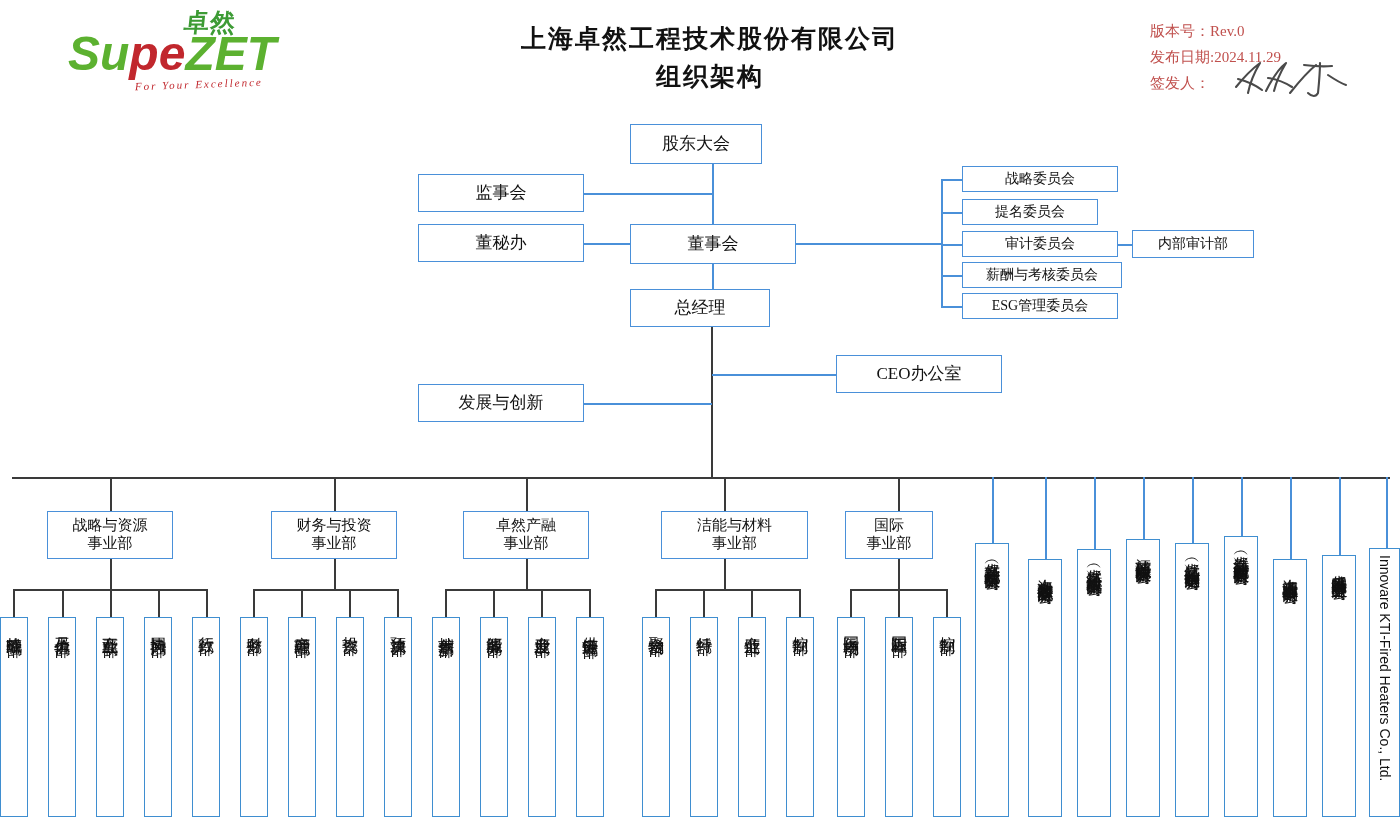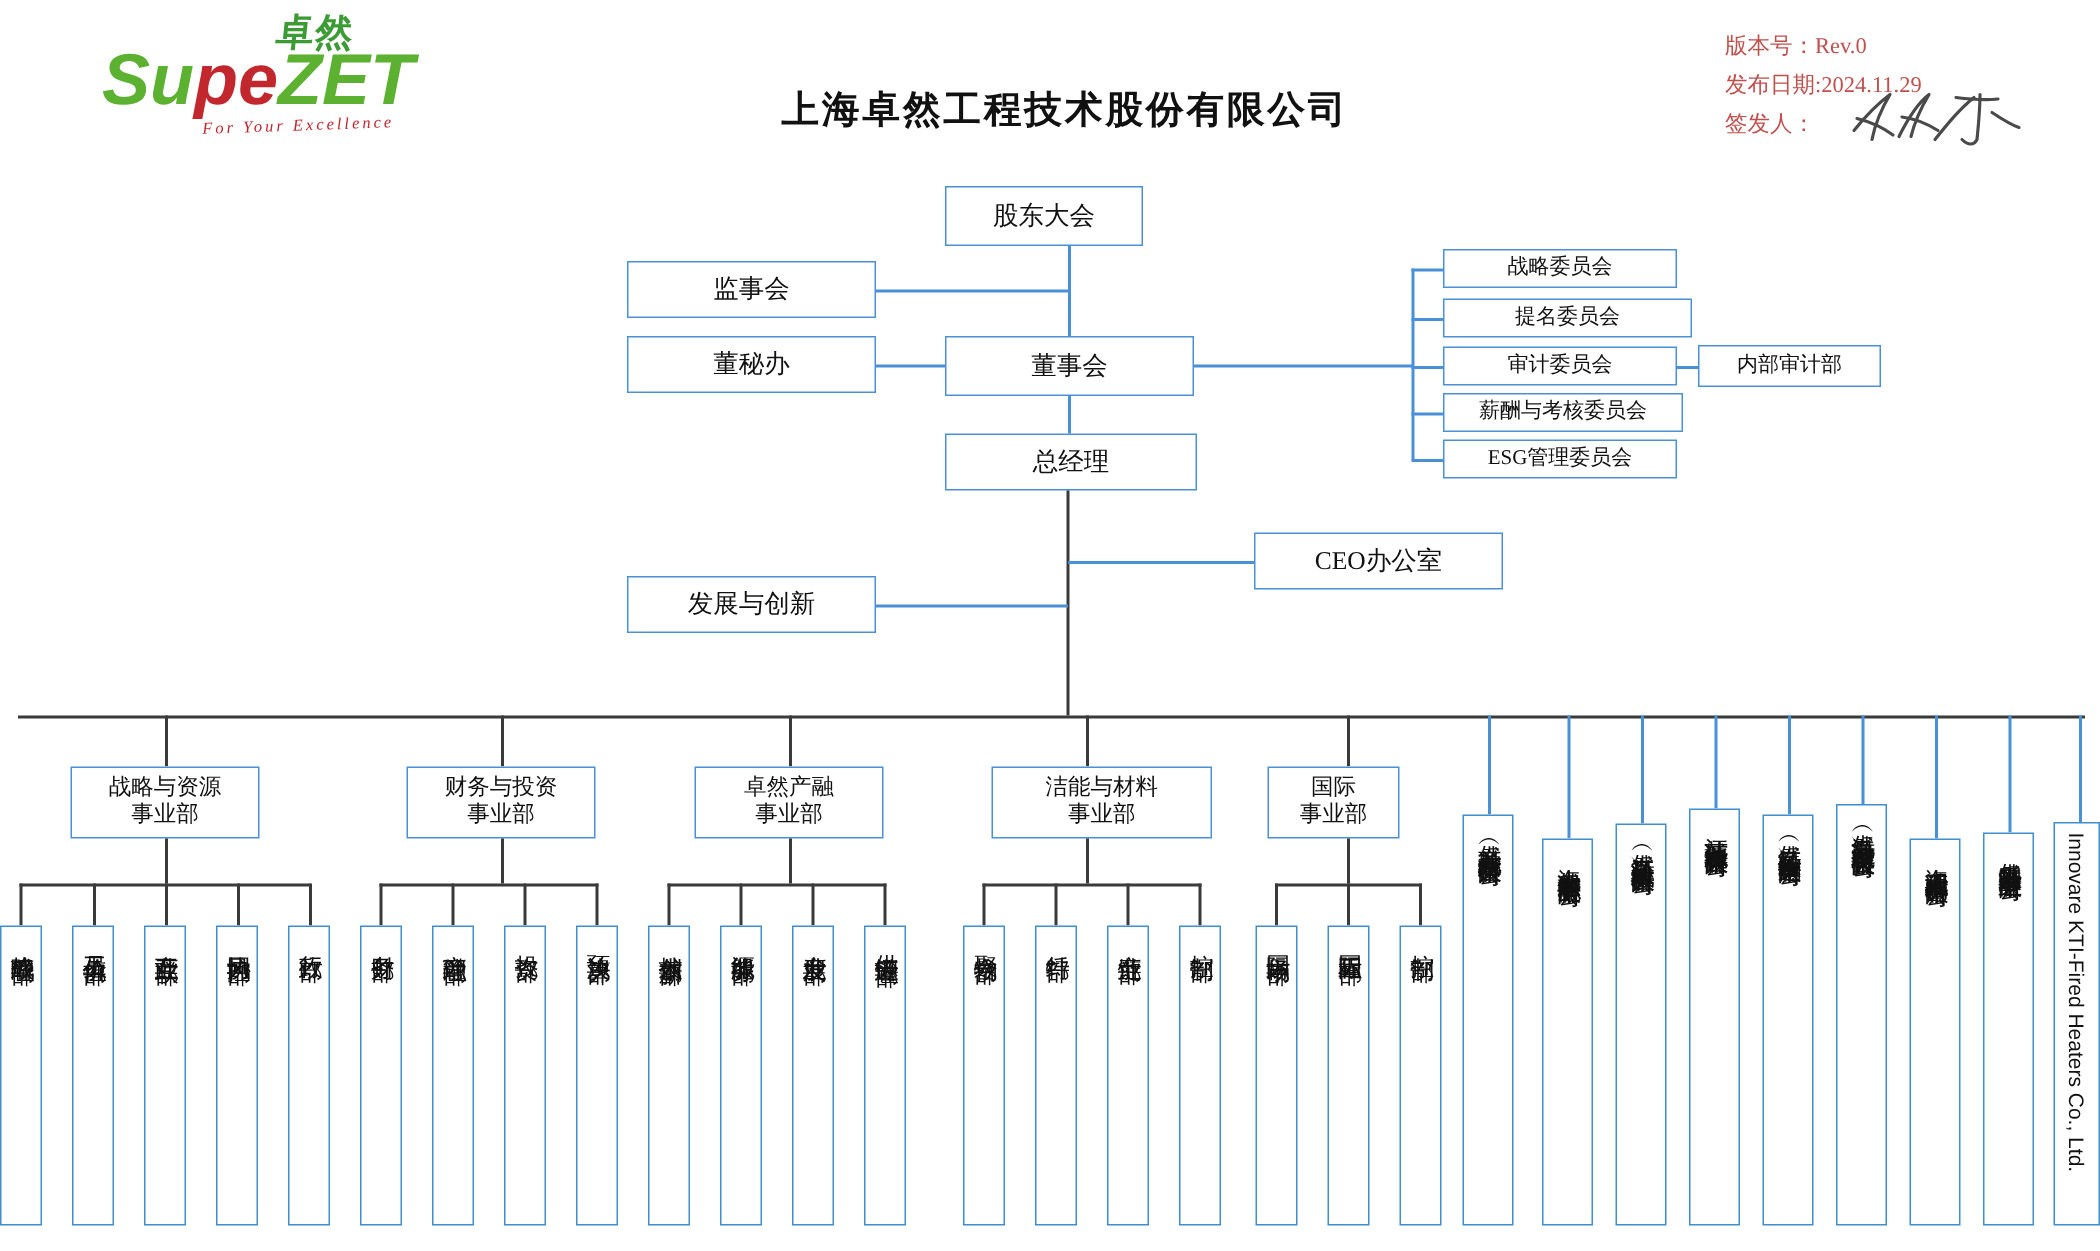--- a/index.html
+++ b/index.html
@@ -33,21 +33,21 @@
     font-family:"Liberation Serif",serif;font-style:italic;font-size:11px;
     color:#c1272d;letter-spacing:2px;text-align:center;
     transform:rotate(-2deg);
   }
 
   .doc-title{
     position:absolute;left:430px;top:20px;width:560px;
     text-align:center;font-size:25px;font-weight:bold;line-height:38px;
     letter-spacing:2px;
   }
-  .doc-title div{white-space:nowrap;margin-top:35px;}
+  .doc-title div{white-space:nowrap;}
 
   .meta{
     position:absolute;right:20px;top:18px;width:230px;
     color:#c0504d;font-size:15px;line-height:26px;
     font-family:"Liberation Serif",serif;
   }
   .meta-row{white-space:nowrap;position:relative;height:26px;}
   .sig{
     position:absolute;left:82px;top:-13px;width:120px;height:42px;
   }
@@ -134,36 +134,36 @@
   </div>
 
   <div class="box h" style="left:418px;top:224px;width:166px;height:38px;">
     <span>董秘办</span>
   </div>
 
   <div class="box h" style="left:630px;top:224px;width:166px;height:40px;">
     <span>董事会</span>
   </div>
 
-  <div class="box h" style="left:630px;top:289px;width:168px;height:38px;">
+  <div class="box h" style="left:630px;top:289px;width:140px;height:38px;">
     <span>总经理</span>
   </div>
 
   <div class="box h" style="left:418px;top:384px;width:166px;height:38px;">
     <span>发展与创新</span>
   </div>
 
   <div class="box h" style="left:836px;top:355px;width:166px;height:38px;">
     <span>CEO办公室</span>
   </div>
 
   <div class="box sm" style="left:962px;top:166px;width:156px;height:26px;">
     <span>战略委员会</span>
   </div>
-  <div class="box sm" style="left:962px;top:199px;width:166px;height:26px;">
+  <div class="box sm" style="left:962px;top:199px;width:136px;height:26px;">
     <span>提名委员会</span>
   </div>
   <div class="box sm" style="left:962px;top:231px;width:156px;height:26px;">
     <span>审计委员会</span>
   </div>
   <div class="box sm" style="left:962px;top:262px;width:160px;height:26px;">
     <span>薪酬与考核委员会</span>
   </div>
   <div class="box sm" style="left:962px;top:293px;width:156px;height:26px;">
     <span>ESG管理委员会</span>

